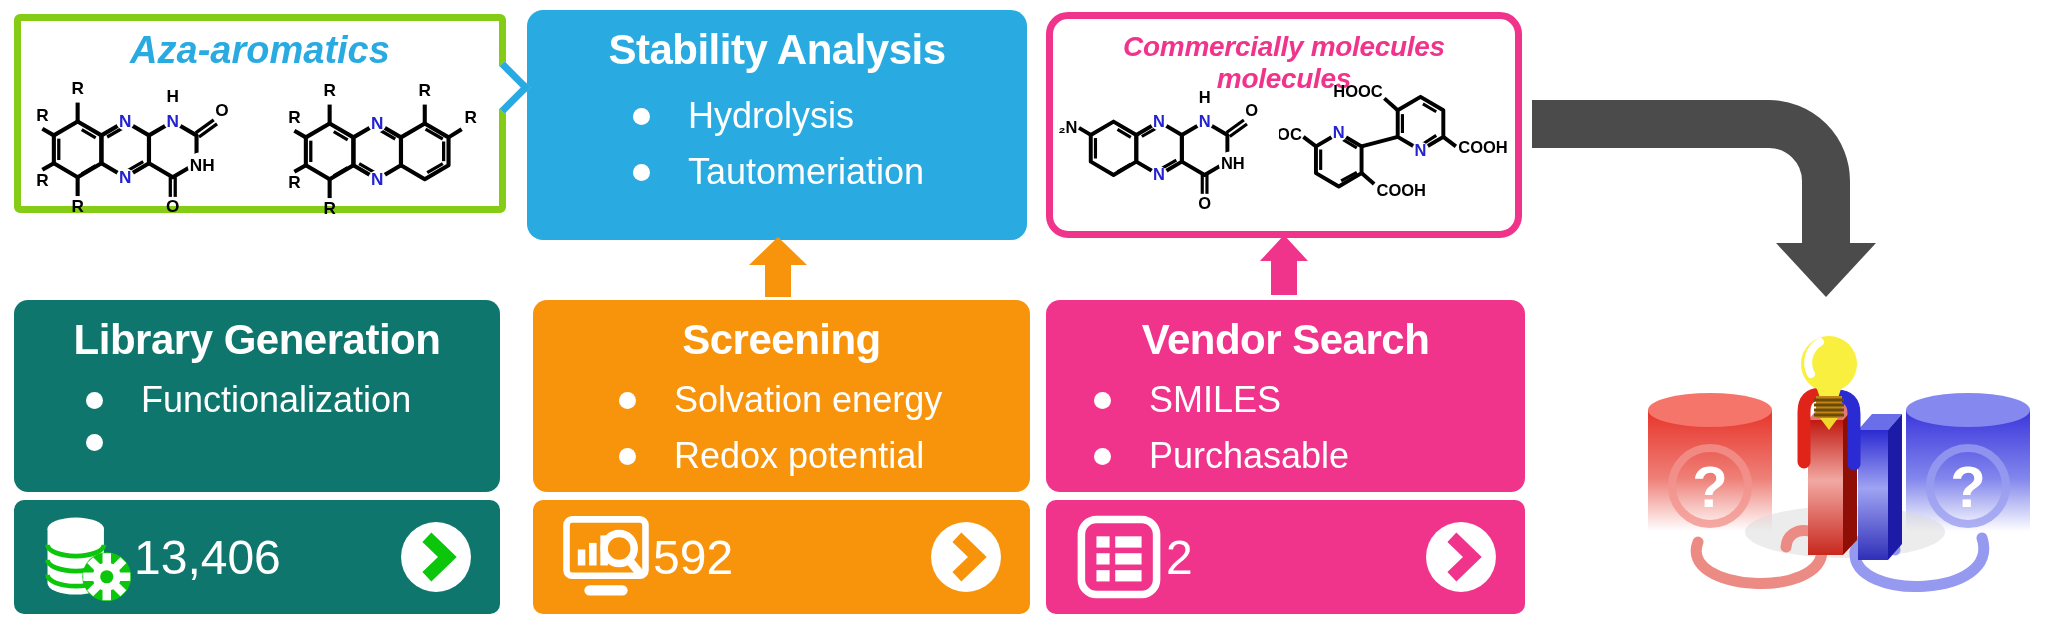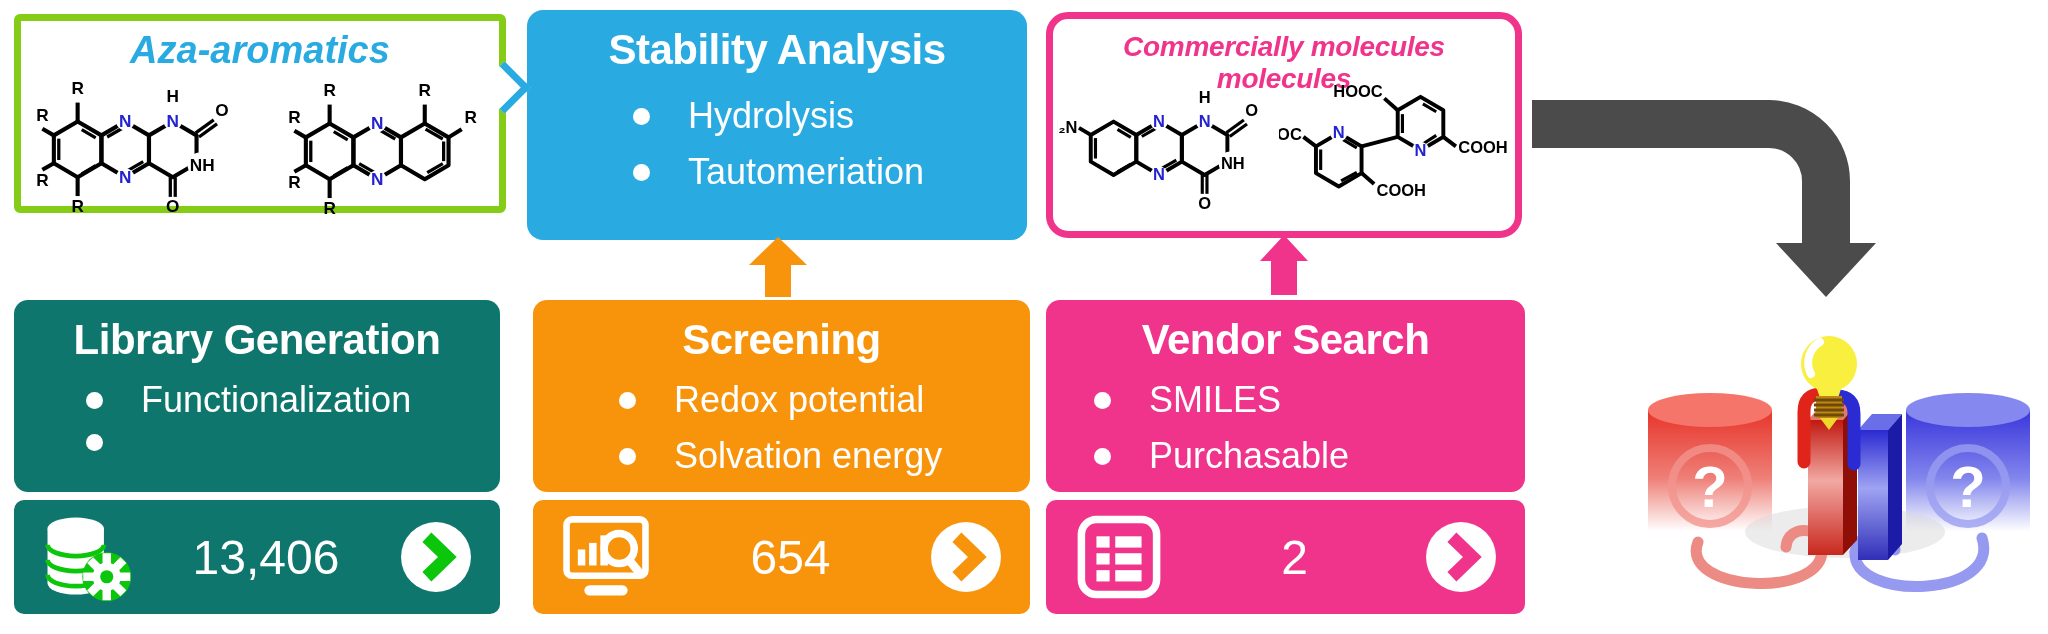--- a/index.html
+++ b/index.html
@@ -25,21 +25,21 @@
   .comm-box{left:1046px;top:12px;width:476px;height:226px;border:7px solid #F0348C;border-radius:22px;}
   .comm-title{color:#F0348C;font-size:28px;font-weight:bold;font-style:italic;text-align:center;margin-top:12px;letter-spacing:-0.3px;}
   .mol{position:absolute;}
   .mol text{font-family:"Liberation Sans",sans-serif;font-weight:bold;font-size:21px;fill:#000;text-anchor:middle;}
   .mol text.nat{fill:#2323CF;}
   .mol .bond{stroke:#000;stroke-width:5;fill:none;stroke-linejoin:round;}
   .mol .dbl{stroke:#000;stroke-width:4;fill:none;}
   
   .counter{position:absolute;top:500px;height:114px;border-radius:10px;display:flex;align-items:center;
            padding:0 26px;box-sizing:border-box;color:#fff;}
-  .counter .num{flex:1;text-align:center;font-size:48px;color:#fff;}
+  .counter .num{flex:1;font-size:48px;color:#fff;}
   .icon{width:94px;height:94px;flex:none;}
   .chev{width:76px;height:76px;flex:none;}
   
   .arrow-head{position:absolute;width:0;height:0;}
   .arrow-stem{position:absolute;}
   
   .abs{position:absolute;}
 </style>
 </head>
 <body>
@@ -250,39 +250,39 @@
       <circle cx="50" cy="50" r="46" fill="#fff"></circle>
       <polyline points="38,24 65,50 38,76" fill="none" style="stroke:var(--bar);" stroke-width="17" stroke-linejoin="miter"></polyline>
     </svg>
   </div>
 
   <div class="panel bg-orange rounded" style="left:533px;top:300px;width:497px;height:192px;border-radius:14px;">
     <div class="panel-title">Screening</div>
     <div class="bullets" style="padding-left:86px;margin-top:14px;">
       <div class="bullet">
         <span class="dot"></span>
+        <span>Solvation energy</span>
+      </div>
+      <div class="bullet">
+        <span class="dot"></span>
         <span>Redox potential</span>
-      </div>
-      <div class="bullet">
-        <span class="dot"></span>
-        <span>Solvation energy</span>
       </div>
     </div>
   </div>
   <div class="counter bg-orange" style="left:533px;width:497px;--bar:#F7940B;">
     <svg class="icon" viewBox="0 0 100 100">
       <rect x="8" y="10" width="84" height="60" rx="6" fill="none" stroke="#fff" stroke-width="7"></rect>
       <rect x="20" y="42" width="8" height="17" fill="#fff"></rect>
       <rect x="32" y="35" width="8" height="24" fill="#fff"></rect>
       <rect x="44" y="27" width="8" height="32" fill="#fff"></rect>
       <circle cx="64" cy="41" r="16" fill="none" stroke="#fff" stroke-width="8"></circle>
       <line x1="75" y1="54" x2="85" y2="66" stroke="#fff" stroke-width="9" stroke-linecap="round"></line>
       <rect x="27" y="80" width="46" height="11" rx="5.5" fill="#fff"></rect>
     </svg>
-    <div class="num">654</div>
+    <div class="num">592</div>
     <svg class="chev" viewBox="0 0 100 100">
       <circle cx="50" cy="50" r="46" fill="#fff"></circle>
       <polyline points="38,24 65,50 38,76" fill="none" style="stroke:var(--bar);" stroke-width="17" stroke-linejoin="miter"></polyline>
     </svg>
   </div>
 
   <div class="panel bg-pink rounded" style="left:1046px;top:300px;width:479px;height:192px;border-radius:14px;">
     <div class="panel-title">Vendor Search</div>
     <div class="bullets" style="padding-left:48px;margin-top:14px;">
       <div class="bullet">

